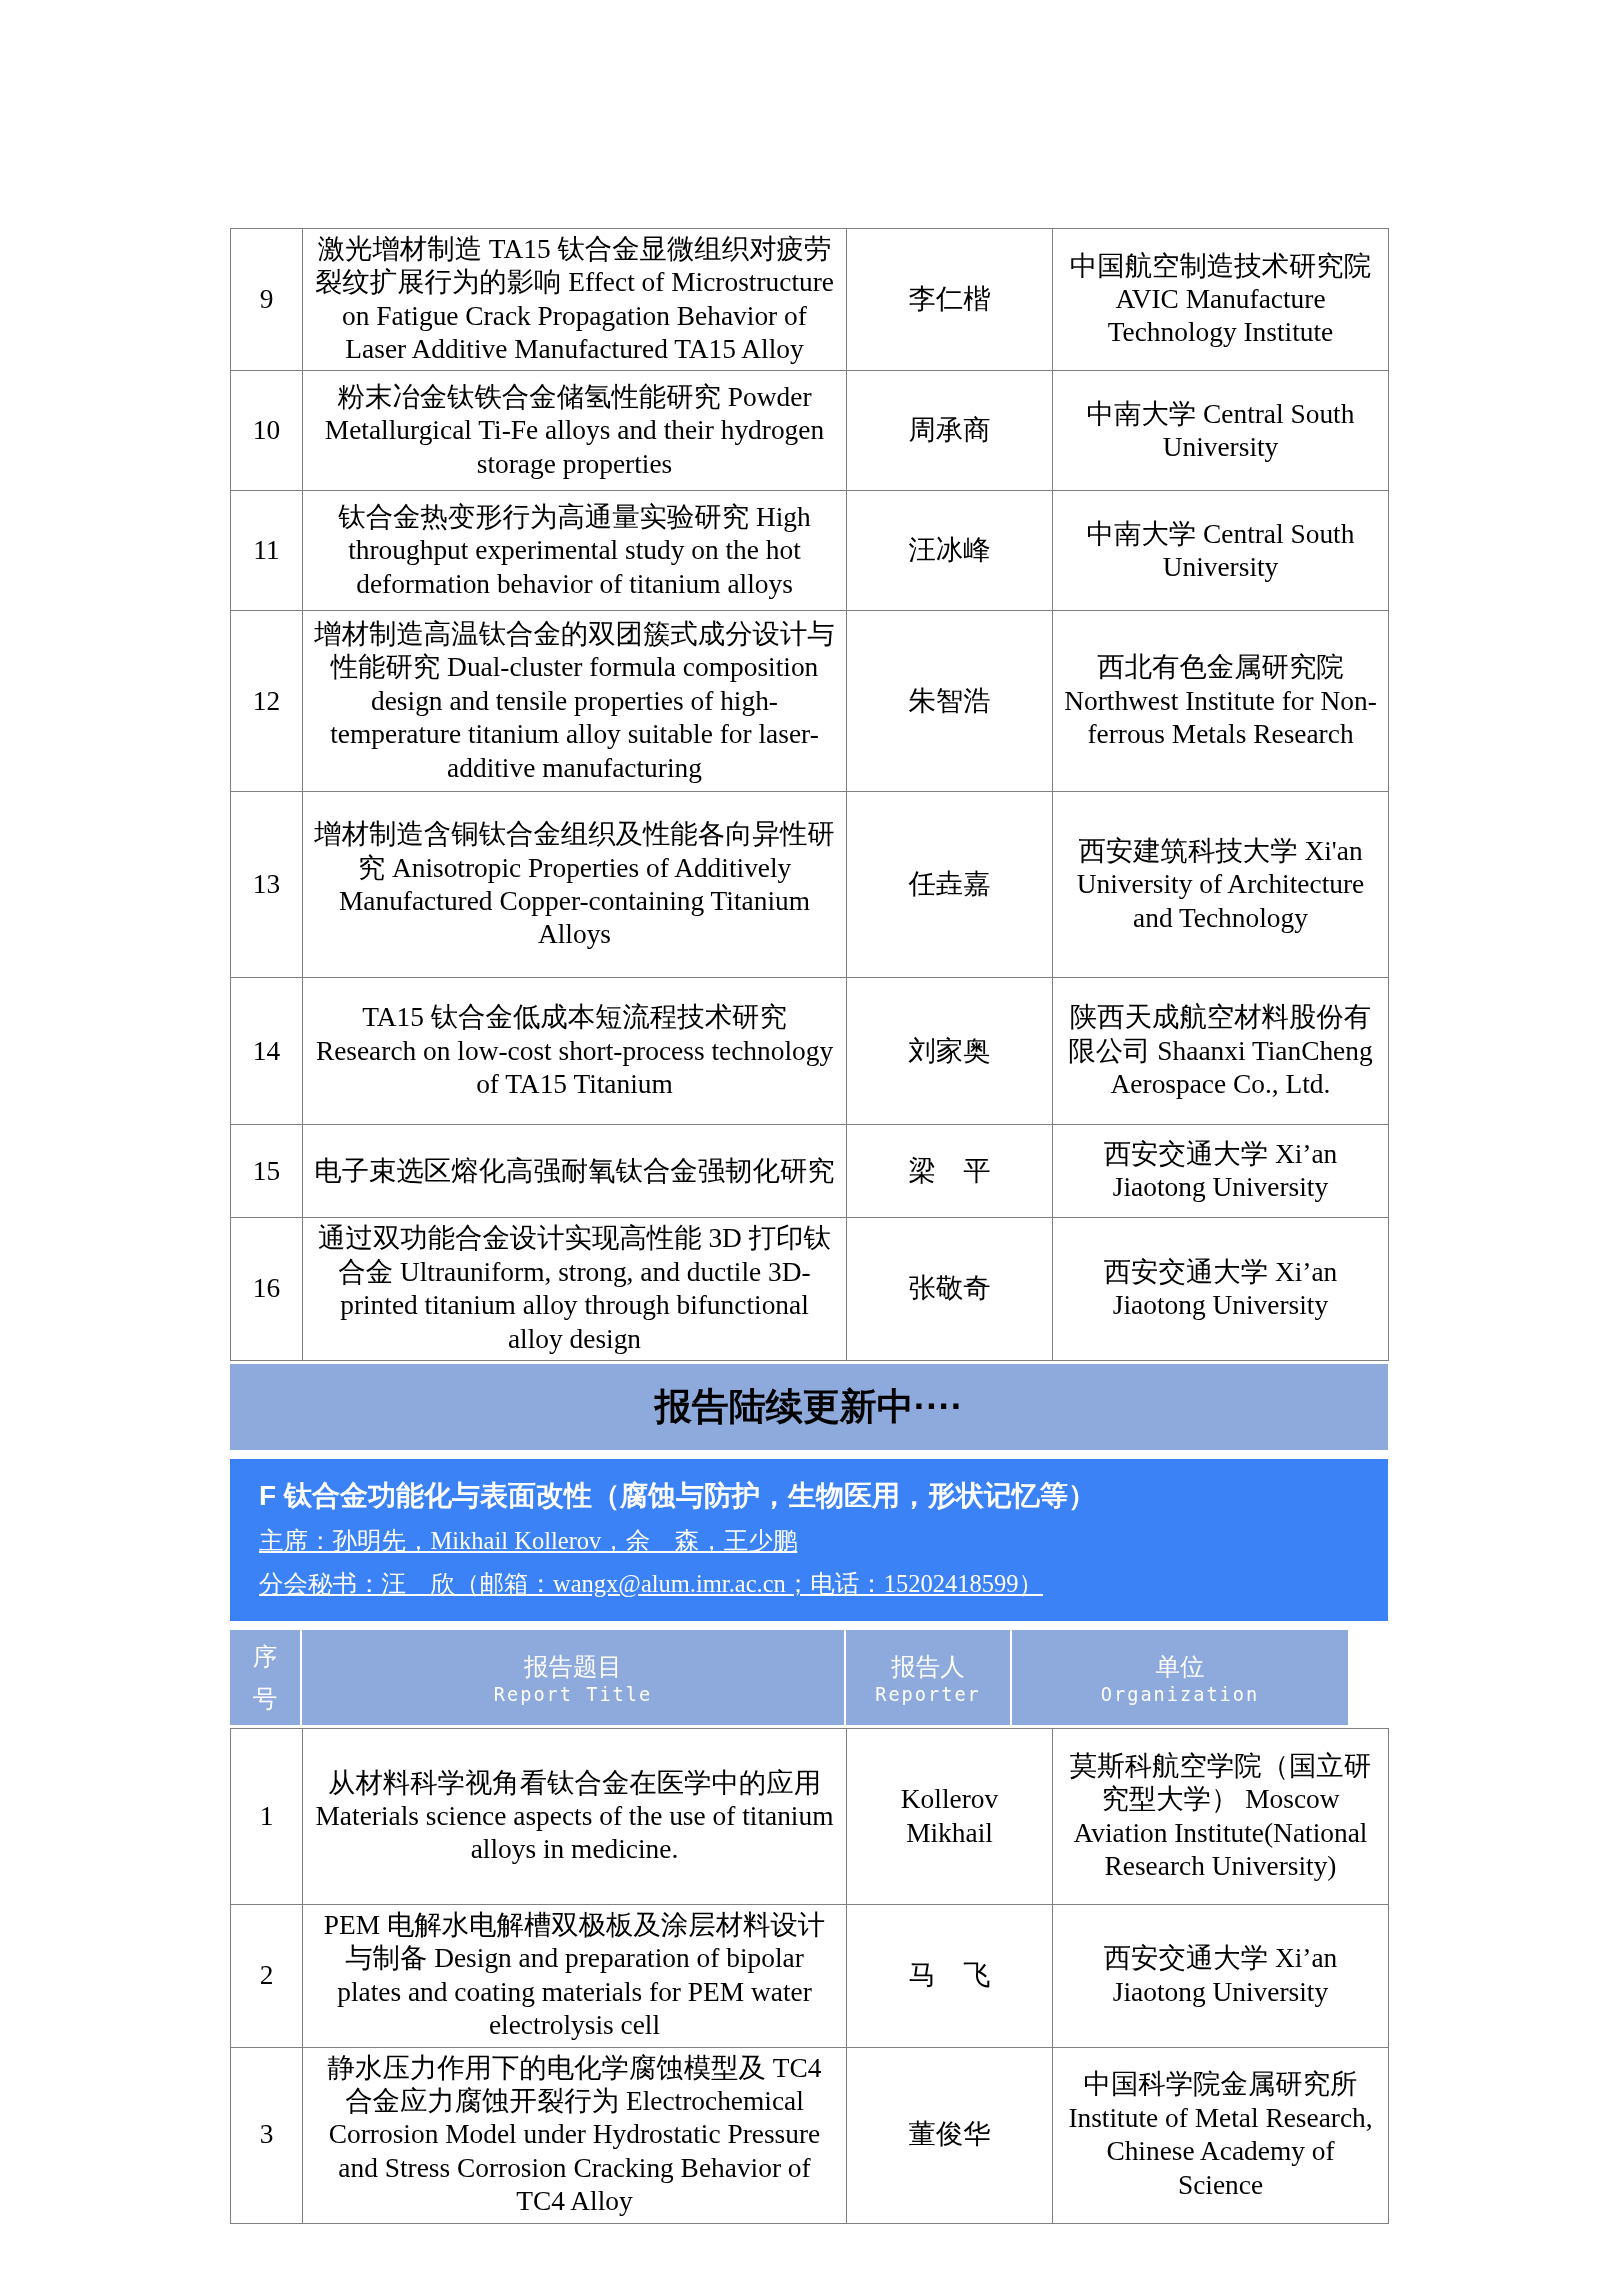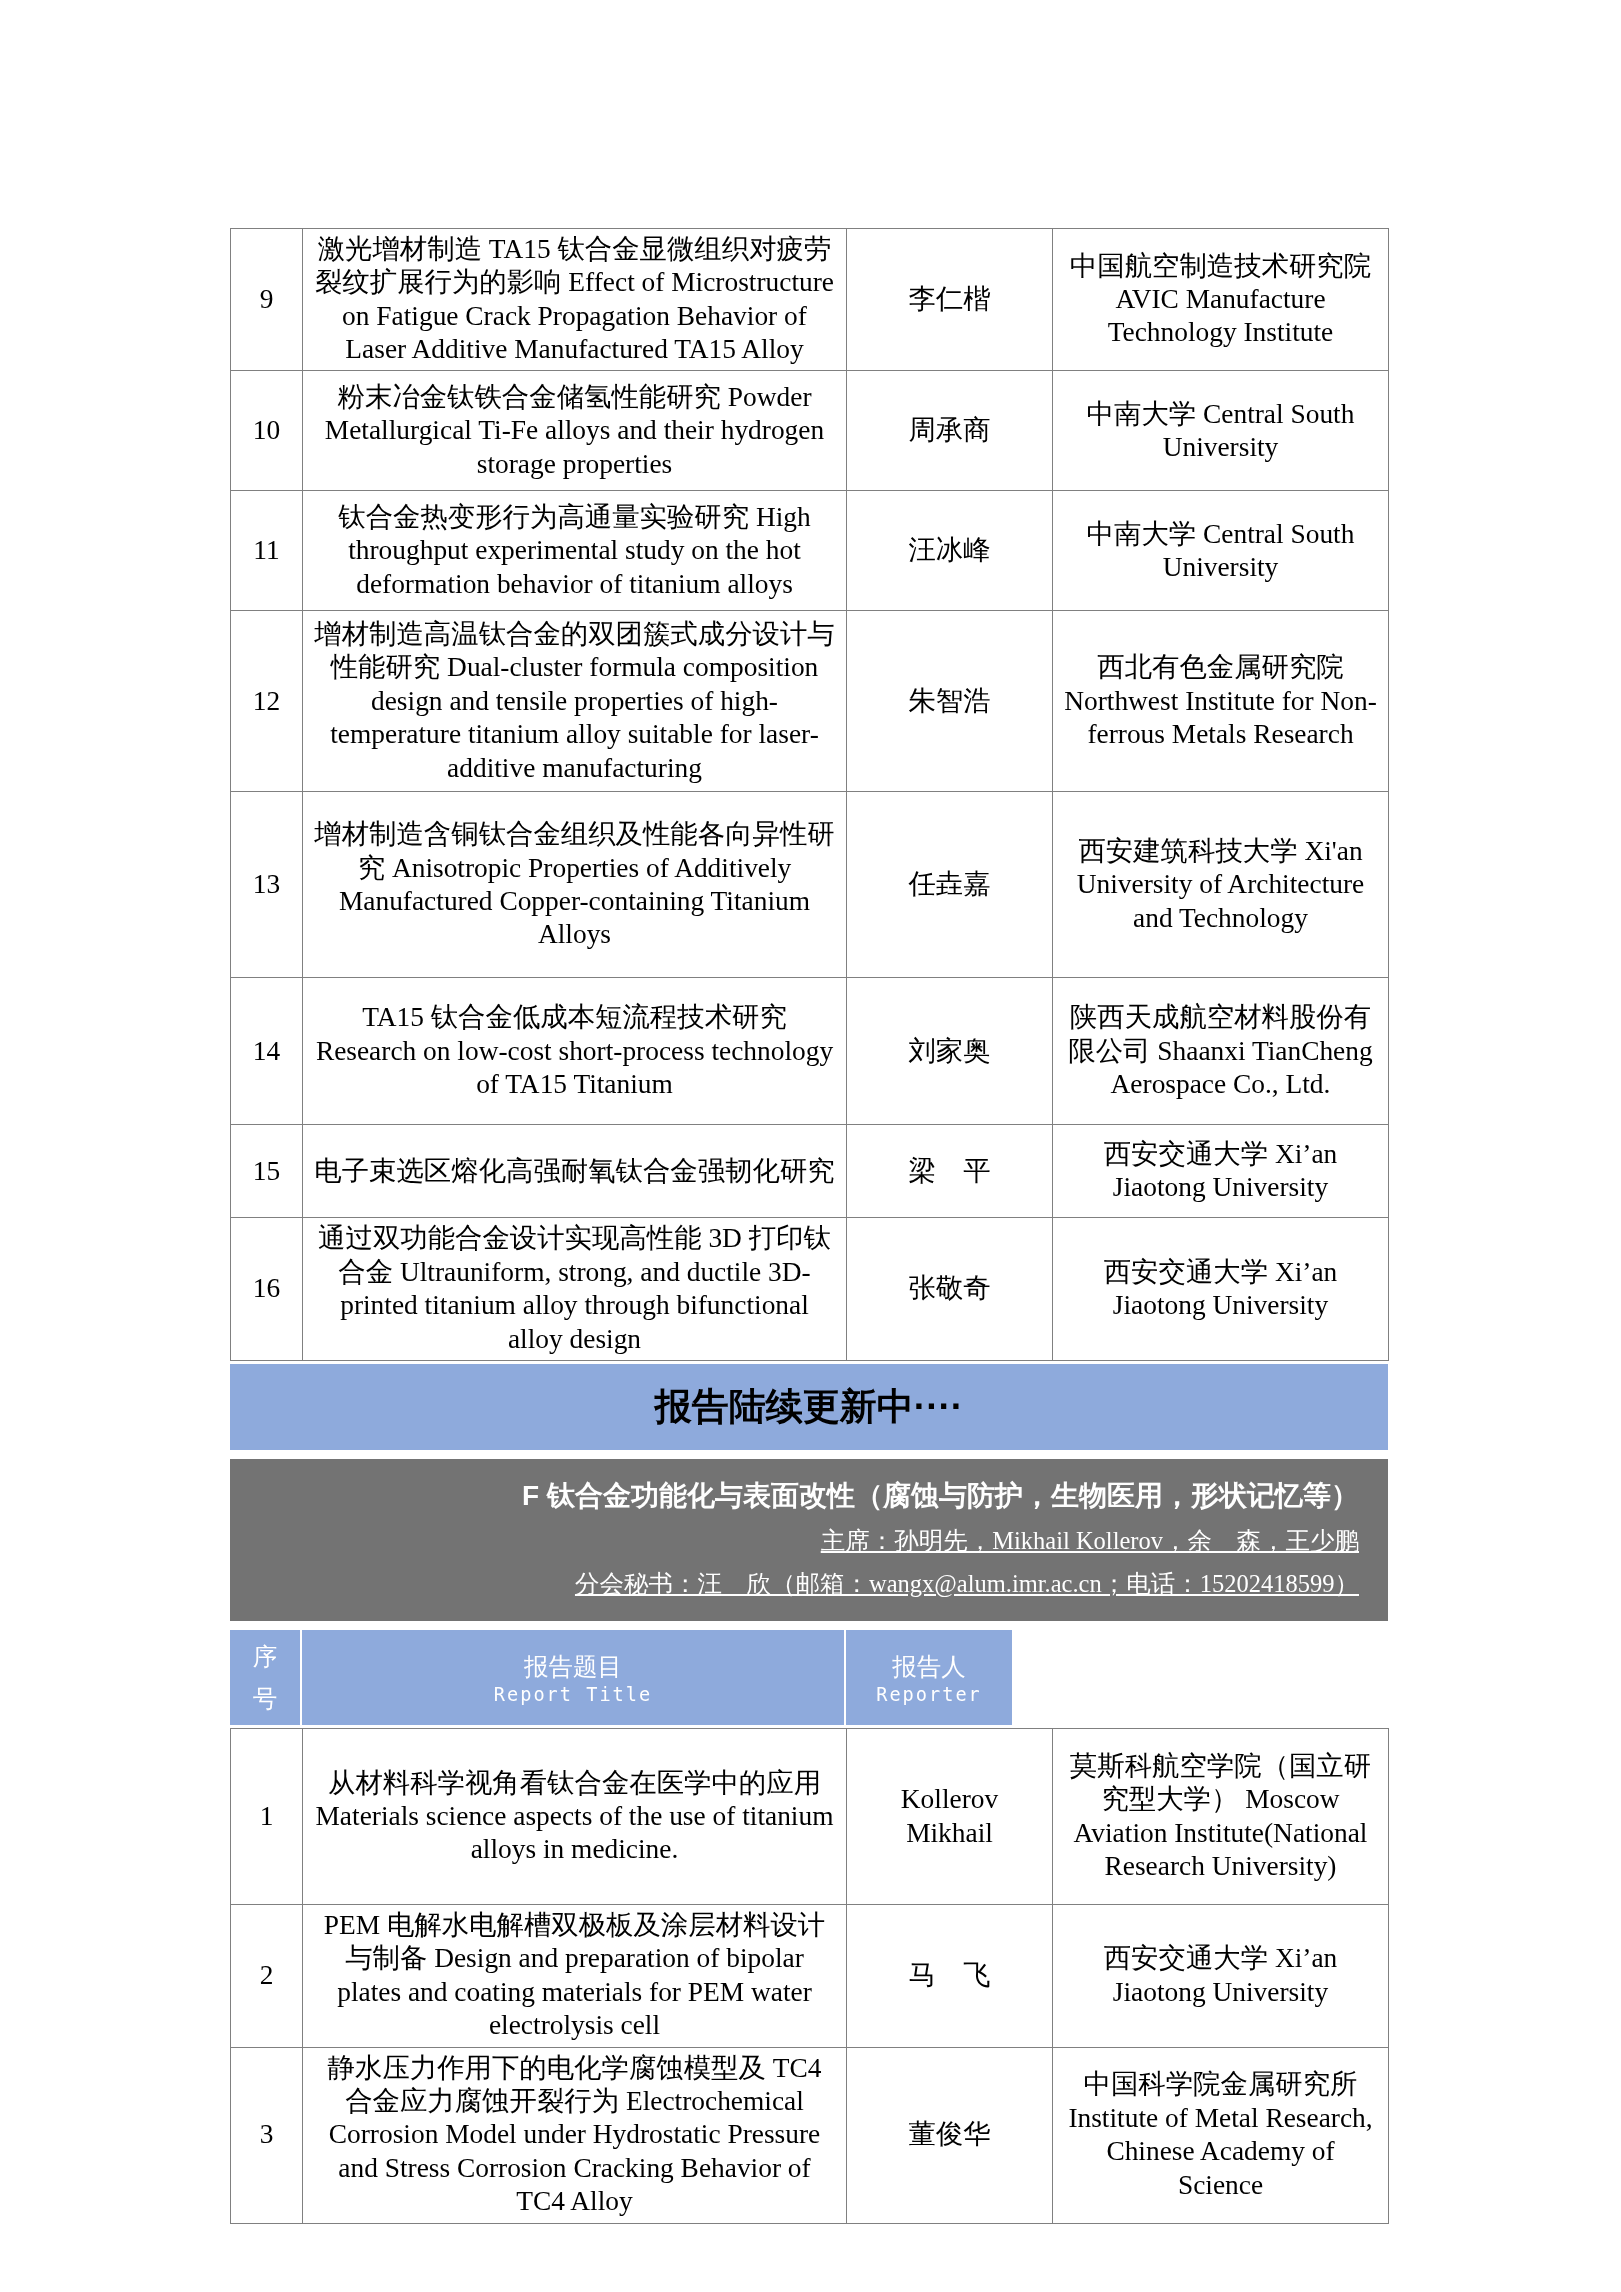--- a/index.html
+++ b/index.html
@@ -41,23 +41,23 @@
     margin-top:2.9px;
     width:1158px; height:86px;
     background:#8EAADC;
     display:flex; align-items:center; justify-content:center;
     font-family:"Liberation Sans","DejaVu Sans",sans-serif;
     font-weight:bold; font-size:37px; color:#000;
   }
   .session-block {
     margin-top:8.8px;
     width:1158px;
-    background:#737373;
+    background:#3b82f6;
     color:#ffffff;
-    text-align:right;
+    text-align:left;
     padding:19.6px 29px 21.6px 29px;
   }
   .session-title {
     font-family:"Liberation Sans","DejaVu Sans",sans-serif;
     font-weight:bold;
     font-size:28px;
     line-height:1.3;
   }
   .session-line {
     font-family:"Liberation Serif","DejaVu Serif",serif;
@@ -175,20 +175,24 @@
         <div class="hzh" style="margin-top:8.8px">号</div>
       </div>
       <div class="hcell hc-title">
         <div class="hzh">报告题目</div>
         <div class="hen">Report Title</div>
       </div>
       <div class="hcell hc-rep">
         <div class="hzh">报告人</div>
         <div class="hen">Reporter</div>
       </div>
+      <div class="hcell hc-org">
+        <div class="hzh">单位</div>
+        <div class="hen">Organization</div>
+      </div>
     </div>
 
     <table class="program t2">
       <colgroup>
         <col class="col-no">
           <col class="col-title">
           <col class="col-rep">
           <col class="col-org">
       </colgroup>
       <tbody>

